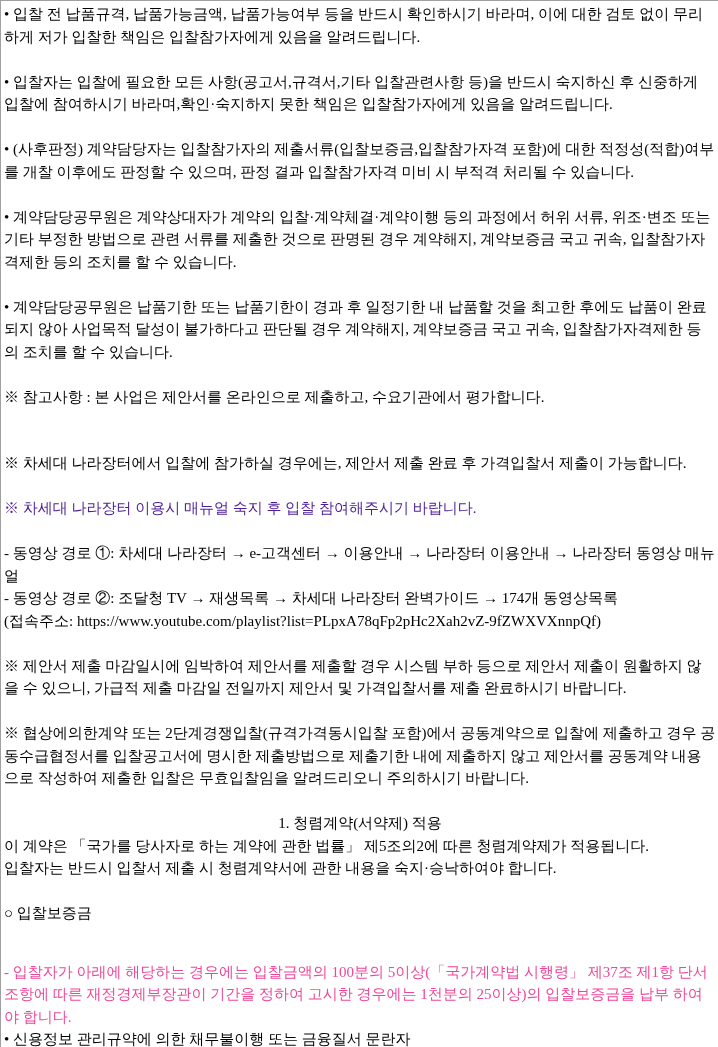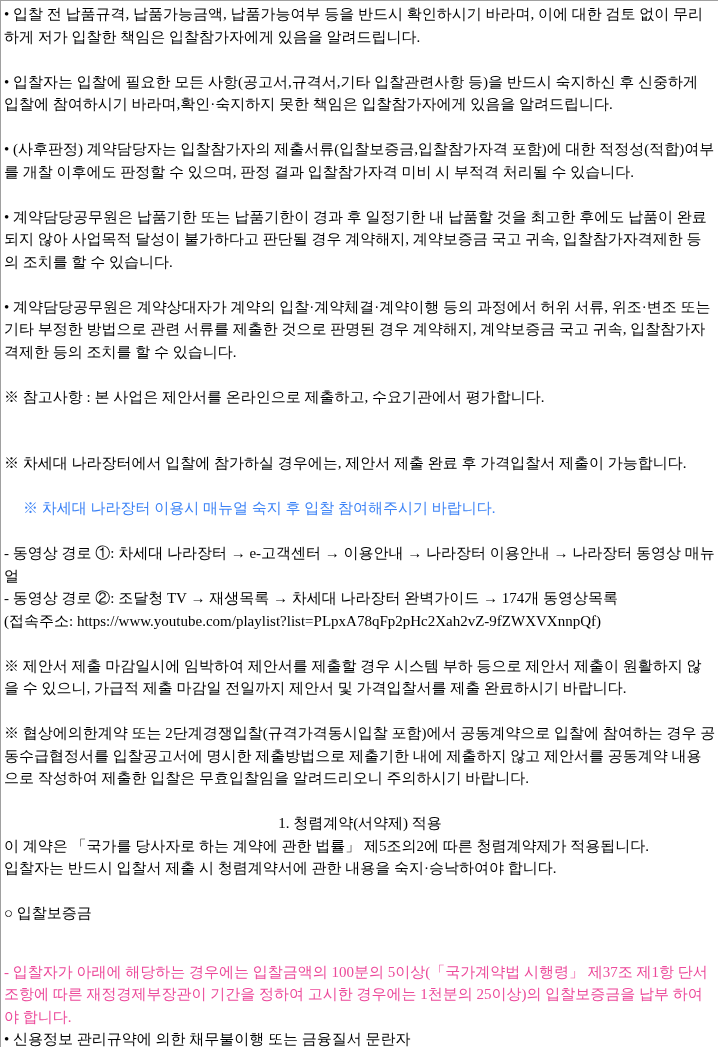--- a/index.html
+++ b/index.html
@@ -44,44 +44,44 @@
     <div class="block">
       <div class="line" style="color: rgb(0, 0, 0);">• 입찰 전 납품규격, 납품가능금액, 납품가능여부 등을 반드시 확인하시기 바라며, 이에 대한 검토 없이 무리하게 저가 입찰한 책임은 입찰참가자에게 있음을 알려드립니다.</div>
     </div>
     <div class="block">
       <div class="line" style="color: rgb(0, 0, 0);">• 입찰자는 입찰에 필요한 모든 사항(공고서,규격서,기타 입찰관련사항 등)을 반드시 숙지하신 후 신중하게 입찰에 참여하시기 바라며,확인·숙지하지 못한 책임은 입찰참가자에게 있음을 알려드립니다.</div>
     </div>
     <div class="block">
       <div class="line" style="color: rgb(0, 0, 0);">• (사후판정) 계약담당자는 입찰참가자의 제출서류(입찰보증금,입찰참가자격 포함)에 대한 적정성(적합)여부를 개찰 이후에도 판정할 수 있으며, 판정 결과 입찰참가자격 미비 시 부적격 처리될 수 있습니다.</div>
     </div>
     <div class="block">
-      <div class="line" style="color: rgb(0, 0, 0);">• 계약담당공무원은 납품기한 또는 납품기한이 경과 후 일정기한 내 납품할 것을 최고한 후에도 납품이 완료되지 않아 사업목적 달성이 불가하다고 판단될 경우 계약해지, 계약보증금 국고 귀속, 입찰참가자격제한 등의 조치를 할 수 있습니다.</div>
+      <div class="line" style="color: rgb(0, 0, 0);">• 계약담당공무원은 계약상대자가 계약의 입찰·계약체결·계약이행 등의 과정에서 허위 서류, 위조·변조 또는 기타 부정한 방법으로 관련 서류를 제출한 것으로 판명된 경우 계약해지, 계약보증금 국고 귀속, 입찰참가자격제한 등의 조치를 할 수 있습니다.</div>
     </div>
     <div class="block">
-      <div class="line" style="color: rgb(0, 0, 0);">• 계약담당공무원은 계약상대자가 계약의 입찰·계약체결·계약이행 등의 과정에서 허위 서류, 위조·변조 또는 기타 부정한 방법으로 관련 서류를 제출한 것으로 판명된 경우 계약해지, 계약보증금 국고 귀속, 입찰참가자격제한 등의 조치를 할 수 있습니다.</div>
+      <div class="line" style="color: rgb(0, 0, 0);">• 계약담당공무원은 납품기한 또는 납품기한이 경과 후 일정기한 내 납품할 것을 최고한 후에도 납품이 완료되지 않아 사업목적 달성이 불가하다고 판단될 경우 계약해지, 계약보증금 국고 귀속, 입찰참가자격제한 등의 조치를 할 수 있습니다.</div>
     </div>
     <div class="block">
       <div class="line" style="color: rgb(0, 0, 0);">※ 참고사항 : 본 사업은 제안서를 온라인으로 제출하고, 수요기관에서 평가합니다.</div>
     </div>
     <div class="block">
       <div class="line" style="color: rgb(0, 0, 0); margin-top: 44px;">※ 차세대 나라장터에서 입찰에 참가하실 경우에는, 제안서 제출 완료 후 가격입찰서 제출이 가능합니다.</div>
     </div>
     <div class="block">
-      <div class="line" style="color: #3b82f6; margin-left: 19px;">※ 차세대 나라장터 이용시 매뉴얼 숙지 후 입찰 참여해주시기 바랍니다.</div>
+      <div class="line" style="color: #4c1d95;">※ 차세대 나라장터 이용시 매뉴얼 숙지 후 입찰 참여해주시기 바랍니다.</div>
     </div>
     <div class="block">
       <div class="line" style="color: rgb(0, 0, 0);">- 동영상 경로 ①: 차세대 나라장터 → e-고객센터 → 이용안내 → 나라장터 이용안내 → 나라장터 동영상 매뉴얼</div>
       <div class="line" style="color: rgb(0, 0, 0);">- 동영상 경로 ②: 조달청 TV → 재생목록 → 차세대 나라장터 완벽가이드 → 174개 동영상목록</div>
       <div class="line" style="color: rgb(0, 0, 0);">(접속주소: https://www.youtube.com/playlist?list=PLpxA78qFp2pHc2Xah2vZ-9fZWXVXnnpQf)</div>
     </div>
     <div class="block">
       <div class="line" style="color: rgb(0, 0, 0);">※ 제안서 제출 마감일시에 임박하여 제안서를 제출할 경우 시스템 부하 등으로 제안서 제출이 원활하지 않을 수 있으니, 가급적 제출 마감일 전일까지 제안서 및 가격입찰서를 제출 완료하시기 바랍니다.</div>
     </div>
     <div class="block">
-      <div class="line" style="color: rgb(0, 0, 0);">※ 협상에의한계약 또는 2단계경쟁입찰(규격가격동시입찰 포함)에서 공동계약으로 입찰에 참여하는 경우 공동수급협정서를 입찰공고서에 명시한 제출방법으로 제출기한 내에 제출하지 않고 제안서를 공동계약 내용으로 작성하여 제출한 입찰은 무효입찰임을 알려드리오니 주의하시기 바랍니다.</div>
+      <div class="line" style="color: rgb(0, 0, 0);">※ 협상에의한계약 또는 2단계경쟁입찰(규격가격동시입찰 포함)에서 공동계약으로 입찰에 제출하고 경우 공동수급협정서를 입찰공고서에 명시한 제출방법으로 제출기한 내에 제출하지 않고 제안서를 공동계약 내용으로 작성하여 제출한 입찰은 무효입찰임을 알려드리오니 주의하시기 바랍니다.</div>
     </div>
     <div class="block">
       <div class="line" style="color: rgb(0, 0, 0); text-align: center;">1. 청렴계약(서약제) 적용</div>
       <div class="line" style="color: rgb(0, 0, 0);">이 계약은 「국가를 당사자로 하는 계약에 관한 법률」 제5조의2에 따른 청렴계약제가 적용됩니다.</div>
       <div class="line" style="color: rgb(0, 0, 0);">입찰자는 반드시 입찰서 제출 시 청렴계약서에 관한 내용을 숙지·승낙하여야 합니다.</div>
     </div>
     <div class="block">
       <div class="line" style="color: rgb(0, 0, 0);">○ 입찰보증금</div>
       <div class="line" style="color: #ec4899; margin-top: 36px;">- 입찰자가 아래에 해당하는 경우에는 입찰금액의 100분의 5이상(「국가계약법 시행령」 제37조 제1항 단서조항에 따른 재정경제부장관이 기간을 정하여 고시한 경우에는 1천분의 25이상)의 입찰보증금을 납부 하여야 합니다.</div>
       <div class="line" style="color: rgb(0, 0, 0);">• 신용정보 관리규약에 의한 채무불이행 또는 금융질서 문란자</div>

